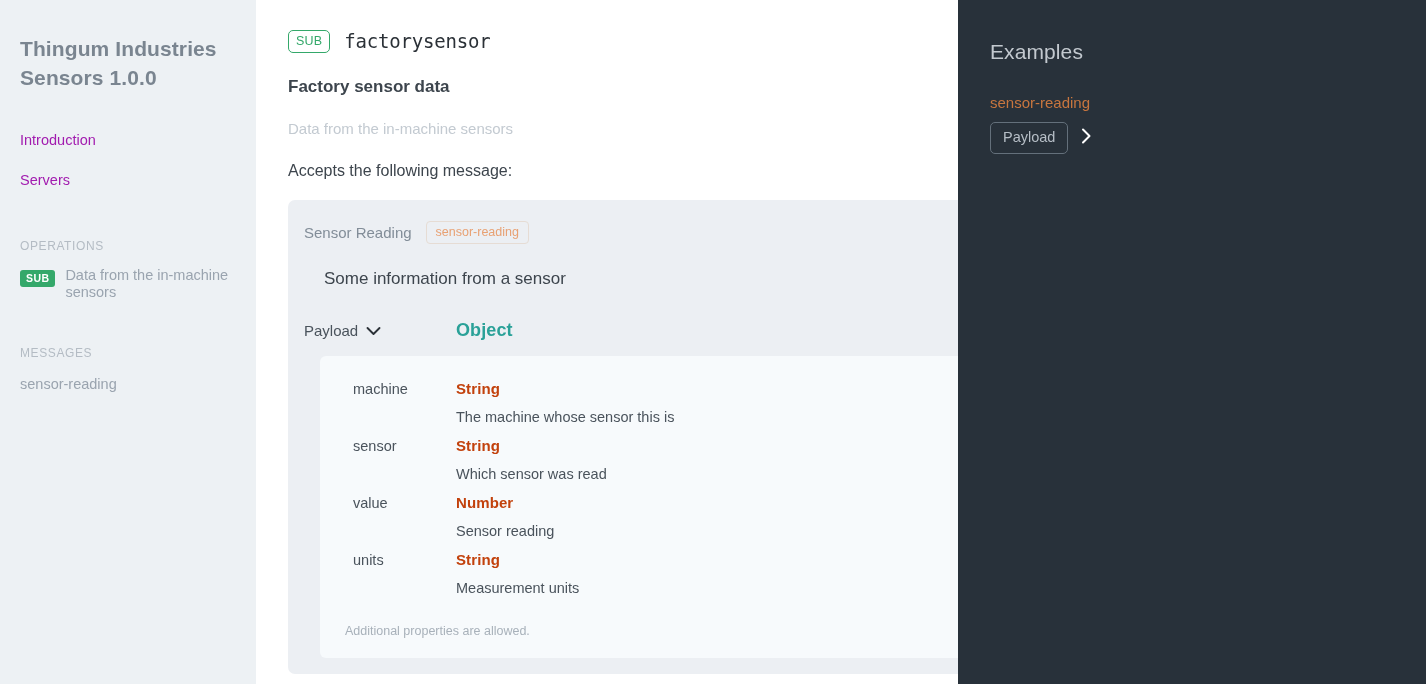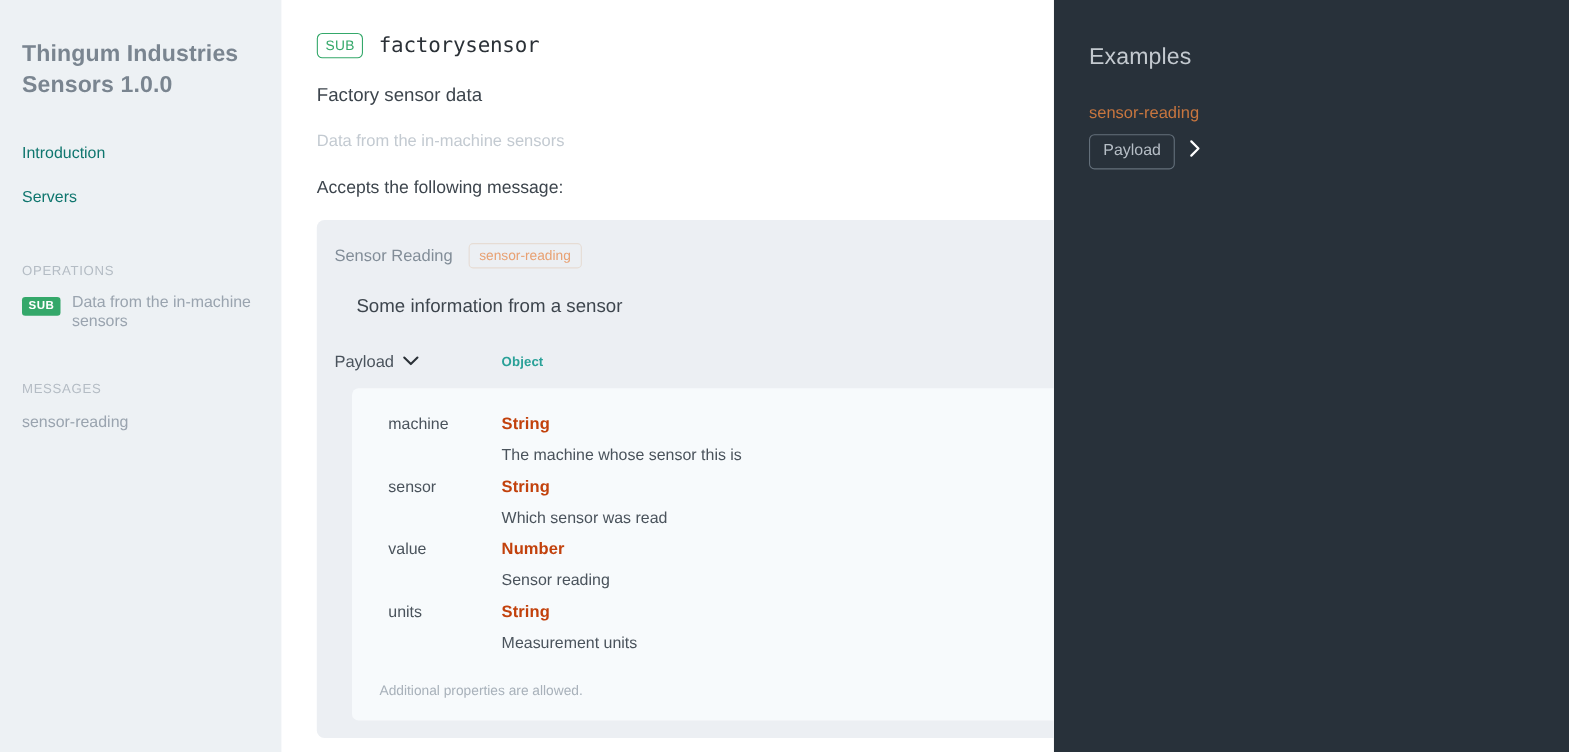--- a/index.html
+++ b/index.html
@@ -33,21 +33,21 @@
     line-height: 29px;
     color: #7a8590;
     font-weight: 700;
     letter-spacing: 0.1px;
     margin-bottom: 34px;
   }
   .nav-link {
     display: block;
     font-size: 14.5px;
     line-height: 28px;
-    color: #0f766e;
+    color: #a21caf;
     margin-bottom: 0px;
     cursor: pointer;
     text-decoration: none;
   }
   .nav-link.servers { margin-top: 12px; }
   .section-head {
     font-size: 12px;
     letter-spacing: 0.6px;
     color: #b4bcc4;
     margin-top: 45px;
@@ -116,21 +116,21 @@
     font-family: "DejaVu Sans Mono", "Liberation Mono", monospace;
     font-size: 19px;
     font-weight: 400;
     color: #2b3137;
     letter-spacing: -0.2px;
   }
   .op-summary {
     font-size: 17px;
     color: #3d454d;
     margin-bottom: 23px;
-    font-weight: 400;
+    font-weight: 700;
   }
   .op-desc {
     font-size: 15px;
     color: #c3cad1;
     margin-bottom: 25px;
   }
   .accepts {
     font-size: 16px;
     color: #3d454d;
     margin-bottom: 20px;
@@ -181,21 +181,21 @@
     gap: 8px;
     width: 152px;
     cursor: pointer;
   }
   .payload-label {
     font-size: 15px;
     color: #4a535c;
   }
   .chev-down { display: block; }
   .type-name {
-    font-size: 12px;
+    font-size: 18px;
     font-weight: 700;
     color: #2aa198;
     letter-spacing: 0.1px;
   }
 
   
   .props-table {
     background: #f7fafc;
     border-radius: 6px;
     margin-left: 16px;

